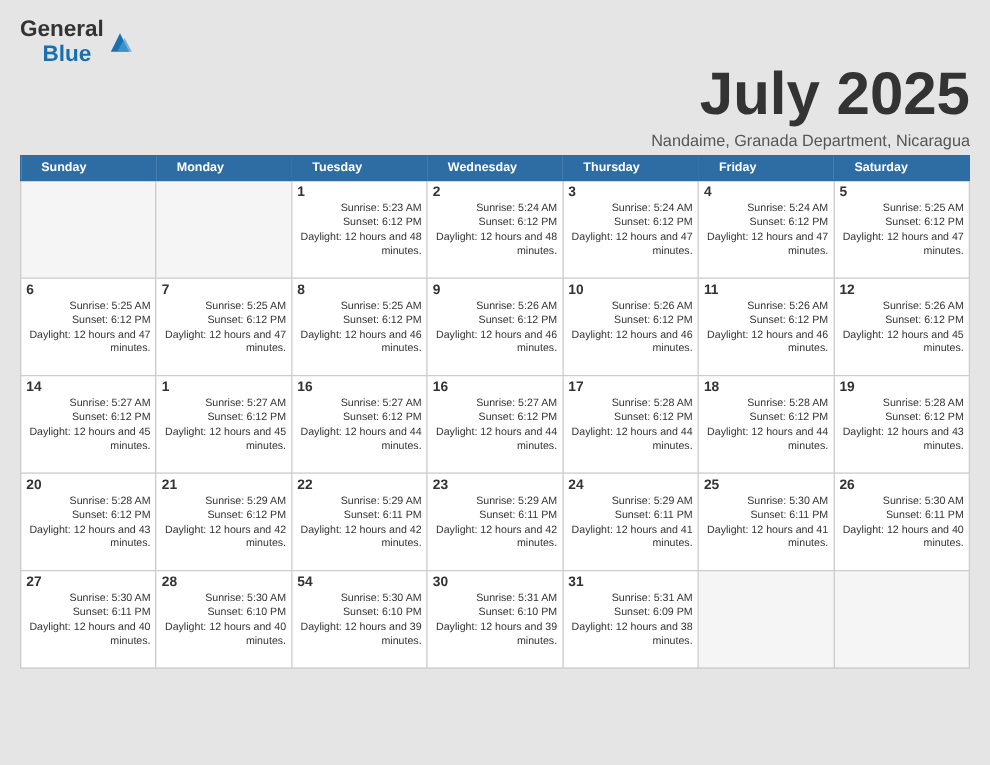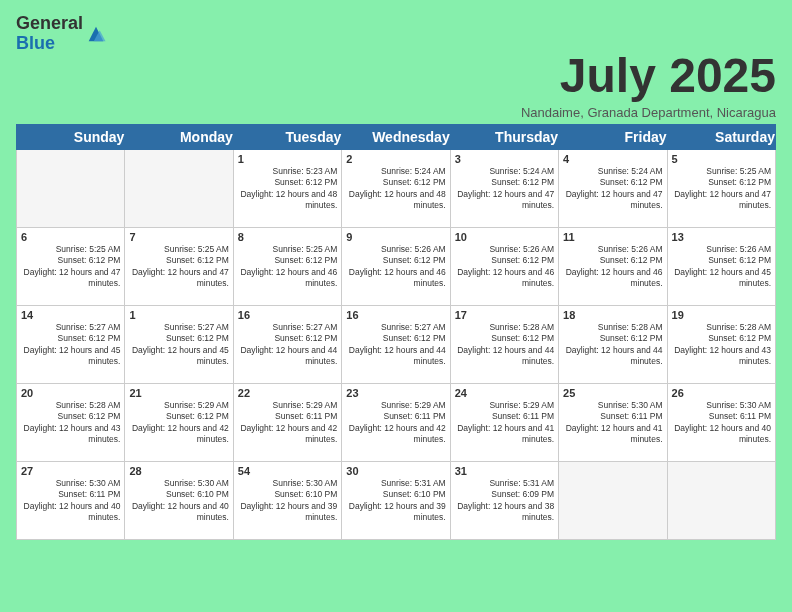--- a/index.html
+++ b/index.html
@@ -7,40 +7,40 @@
       font-family: Arial, sans-serif;
       background: #fff;
       width: 792px;
       height: 612px;
       overflow: hidden;
     }
     .page {
       width: 792px;
       height: 612px;
       padding: 10px 16px 10px 16px;
-      background: #86efac;
+      background: #e5e5e5;
     }
     .header {
       display: flex;
       align-items: flex-start;
       justify-content: space-between;
       margin-bottom: 4px;
     }
     .logo {
       display: flex;
       align-items: center;
       margin-top: 4px;
     }
     .logo-text {
       font-size: 18px;
       font-weight: bold;
       line-height: 1.1;
     }
     .logo-general { color: #333; }
-    .logo-blue { color: #1a6faf; }
+    .logo-blue { color: #1a6faf; margin-left: 18px; }
     .logo-icon {
       width: 22px;
       height: 22px;
       margin-left: 2px;
     }
     .title-block {
       text-align: right;
     }
     .month-title {
       font-size: 48px;
@@ -55,24 +55,24 @@
       margin-top: 2px;
     }
     .calendar {
       width: 100%;
       border-collapse: collapse;
       table-layout: fixed;
     }
     .calendar th {
       background: #2e6da4;
       color: #fff;
-      font-size: 14px;
-      font-weight: bold;
-      padding: 4px 0;
-      text-align: right;
+      font-size: 10px;
+      font-weight: bold;
+      padding: 4px 16px;
+      text-align: left;
       border: 1px solid #2e6da4;
     }
     .calendar td {
       border: 1px solid #ccc;
       vertical-align: top;
       padding: 3px 4px;
       font-size: 9px;
       color: #333;
       height: 78px;
       background: #fff;
@@ -173,21 +173,21 @@
           </td>
           <td>
             <span class="day-number">10</span>
             <div class="cell-text">Sunrise: 5:26 AM<br>Sunset: 6:12 PM<br>Daylight: 12 hours and 46 minutes.</div>
           </td>
           <td>
             <span class="day-number">11</span>
             <div class="cell-text">Sunrise: 5:26 AM<br>Sunset: 6:12 PM<br>Daylight: 12 hours and 46 minutes.</div>
           </td>
           <td>
-            <span class="day-number">13</span>
+            <span class="day-number">12</span>
             <div class="cell-text">Sunrise: 5:26 AM<br>Sunset: 6:12 PM<br>Daylight: 12 hours and 45 minutes.</div>
           </td>
         </tr>
         <tr>
           <td>
             <span class="day-number">14</span>
             <div class="cell-text">Sunrise: 5:27 AM<br>Sunset: 6:12 PM<br>Daylight: 12 hours and 45 minutes.</div>
           </td>
           <td>
             <span class="day-number">1</span>

